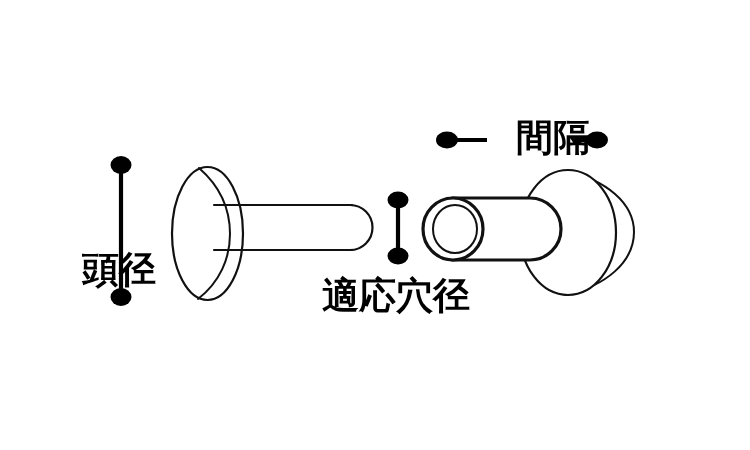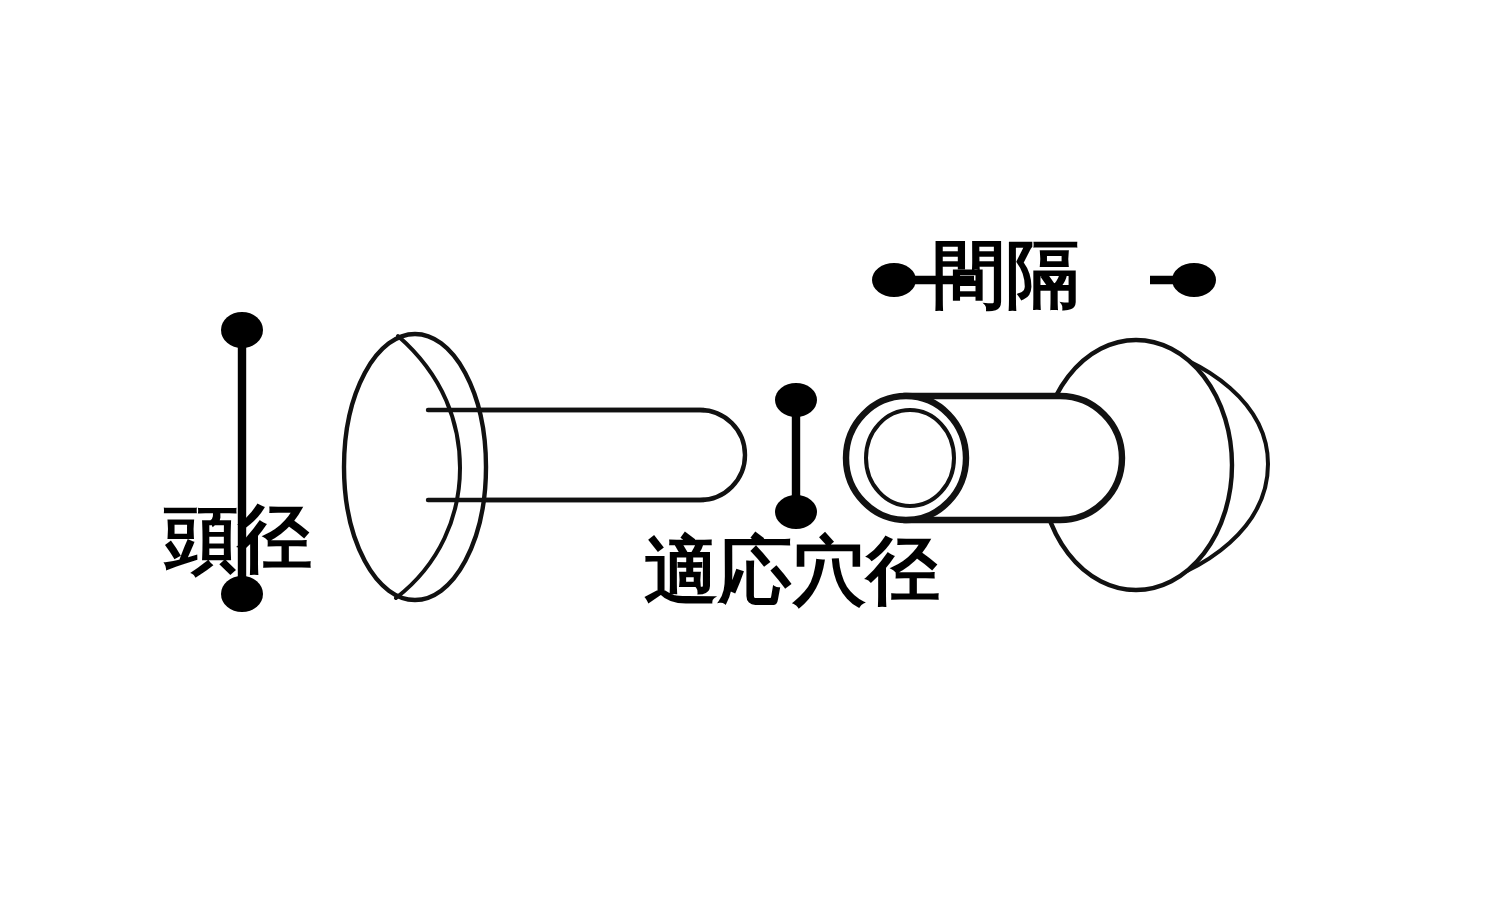--- a/index.html
+++ b/index.html
@@ -63,26 +63,27 @@
   }
   #label-head-diameter {
     left: 82px;
     top: 210px;
     font-size: 37px;
     line-height: 40px;
     margin-top: 40px;
   }
   #label-hole-diameter {
     left: 322px;
-    top: 266px;
+    top: 278px;
     font-size: 37px;
     line-height: 40px;
+    font-family: Liberation Mono, monospace;
   }
   #label-spacing {
-    left: 466px;
+    left: 516px;
     top: 118px;
     font-size: 37px;
     line-height: 40px;
   }
 </style>
 </head>
 <body>
 
 <div id="canvas">
 

